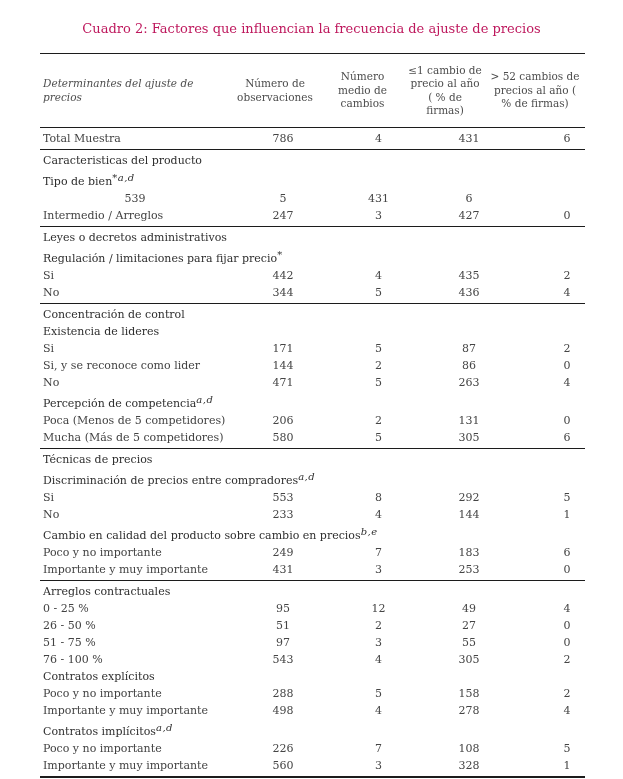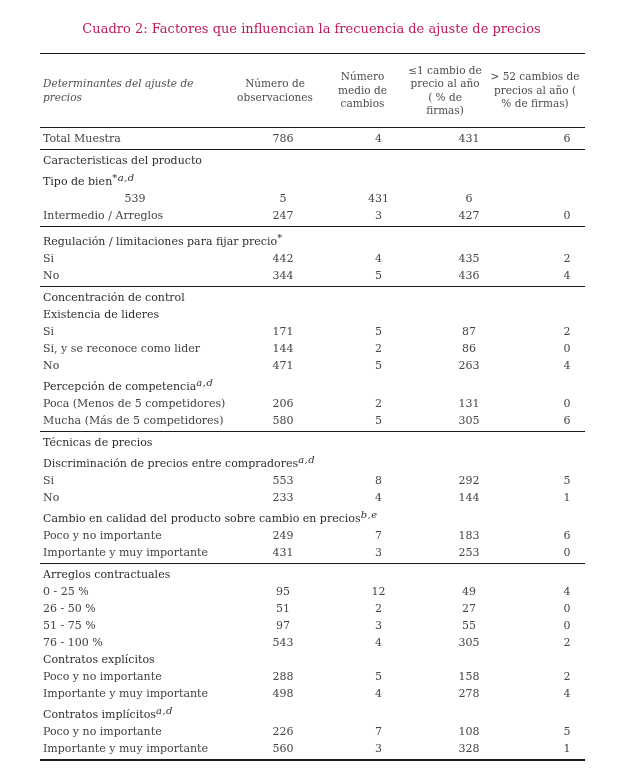--- a/index.html
+++ b/index.html
@@ -99,20 +99,23 @@
           <div class="grid row data">
             <div class="lab"><span>Intermedio / Arreglos</span></div>
             <div class="val">247</div>
             <div class="val">3</div>
             <div class="val">427</div>
             <div class="val">0</div>
           </div>
         </div>
         <div class="group">
           <div class="grid row head">
+            <div class="lab"><span>Leyes o decretos administrativos</span></div>
+          </div>
+          <div class="grid row head">
             <div class="lab"><span>Regulación / limitaciones para fijar precio</span><span class="sup">*</span></div>
           </div>
           <div class="grid row data">
             <div class="lab"><span>Si</span></div>
             <div class="val">442</div>
             <div class="val">4</div>
             <div class="val">435</div>
             <div class="val">2</div>
           </div>
           <div class="grid row data">

